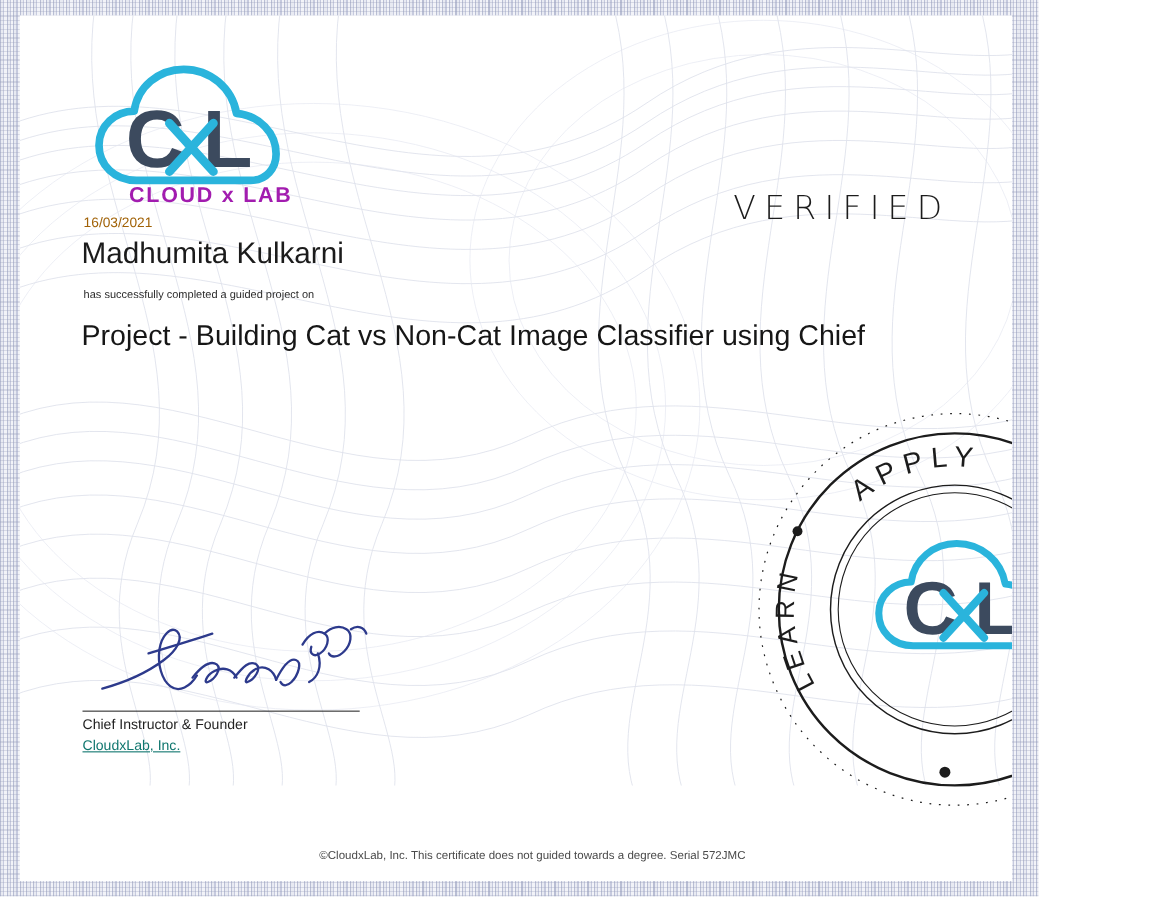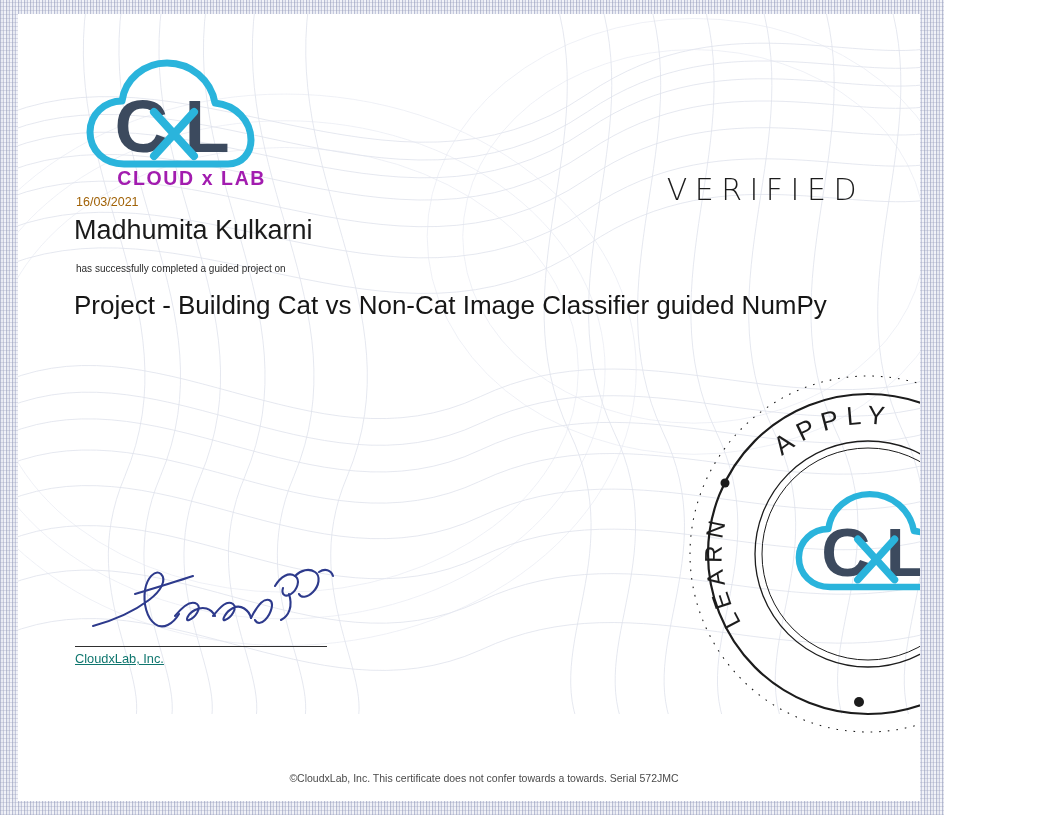--- a/index.html
+++ b/index.html
@@ -264,21 +264,21 @@
       </div>
       <div class="brand-wordmark">CLOUD x LAB</div>
 
       <div class="verified-heading">
         <div class="line1">VERIFIED</div>
       </div>
 
       <div class="issue-date">16/03/2021</div>
       <div class="recipient-name">Madhumita Kulkarni</div>
       <div class="completion-line">has successfully completed a guided project on</div>
-      <div class="course-title">Project - Building Cat vs Non-Cat Image Classifier guided NumPy</div>
+      <div class="course-title">Project - Building Cat vs Non-Cat Image Classifier using Chief</div>
 
       <div class="signature-block">
         <div class="signature-mark">
           <svg viewBox="0 0 260 92" width="260" height="92">
             <g fill="none" stroke="#2d3a8c" stroke-width="2.1" stroke-linecap="round">
               <path d="M18,72 C40,66 58,58 74,46 C86,37 92,26 86,20 C80,15 72,24 70,36
                        C68,50 72,64 80,70 C88,76 98,70 104,60"></path>
               <path d="M100,62 C108,52 116,46 122,50 C127,54 120,64 114,66 C110,68 112,60 120,56
                        C128,52 136,54 140,62"></path>
               <path d="M138,62 C146,52 152,46 158,50 C163,54 156,64 150,66 C146,68 150,58 158,54
@@ -286,20 +286,21 @@
               <path d="M176,64 C182,52 188,44 194,46 C200,48 196,60 190,66 C186,70 182,70 180,66"></path>
               <path d="M60,40 C80,34 100,28 118,22"></path>
               <path d="M200,32 C206,22 214,18 220,22 C226,26 222,36 216,40 C210,44 206,40 208,34"></path>
               <path d="M220,22 C226,16 234,14 240,18 C246,22 244,32 238,38 C232,44 226,44 224,40"></path>
               <path d="M244,18 C250,14 256,16 258,22"></path>
               <path d="M214,40 C218,52 214,62 206,66"></path>
             </g>
           </svg>
         </div>
         <div class="signature-rule"></div>
+        <div class="signer-role">Chief Instructor &amp; Founder</div>
         <div class="signer-company">CloudxLab, Inc.</div>
       </div>
 
       <div class="seal">
         <svg viewBox="0 0 390 390" width="390" height="390">
           <defs>
             <path id="arcTop" d="M 65,195 A 130,130 0 0 1 325,195" fill="none"></path>
             <path id="arcRight" d="M 300,100 A 130,130 0 0 1 300,290" fill="none"></path>
             <path id="arcLeft" d="M 90,290 A 130,130 0 0 1 90,100" fill="none"></path>
           </defs>
@@ -325,17 +326,17 @@
 
           <g transform="translate(113,125) scale(0.92)">
             <path d="M48,112 C28,112 14,98 14,80 C14,62 29,49 46,49 C49,27 68,11 91,11
                      C115,11 135,28 139,51 C160,53 175,69 175,88 C175,101 166,112 152,112 Z" fill="none" stroke="#2ab4dc" stroke-width="7" stroke-linejoin="round"></path>
             <text x="95" y="100" font-family="'Liberation Sans', sans-serif" font-size="74" font-weight="bold" fill="#3c4a5e" text-anchor="middle" letter-spacing="-2">C L</text>
             <path d="M78,60 L118,104 M118,60 L78,104" stroke="#2ab4dc" stroke-width="8" stroke-linecap="round" fill="none"></path>
           </g>
         </svg>
       </div>
 
-      <div class="footer-note">©CloudxLab, Inc. This certificate does not confer towards a towards. Serial 572JMC</div>
+      <div class="footer-note">©CloudxLab, Inc. This certificate does not guided towards a degree. Serial 572JMC</div>
 
     </div>
   </div>
 </div>
 
 </body></html>

